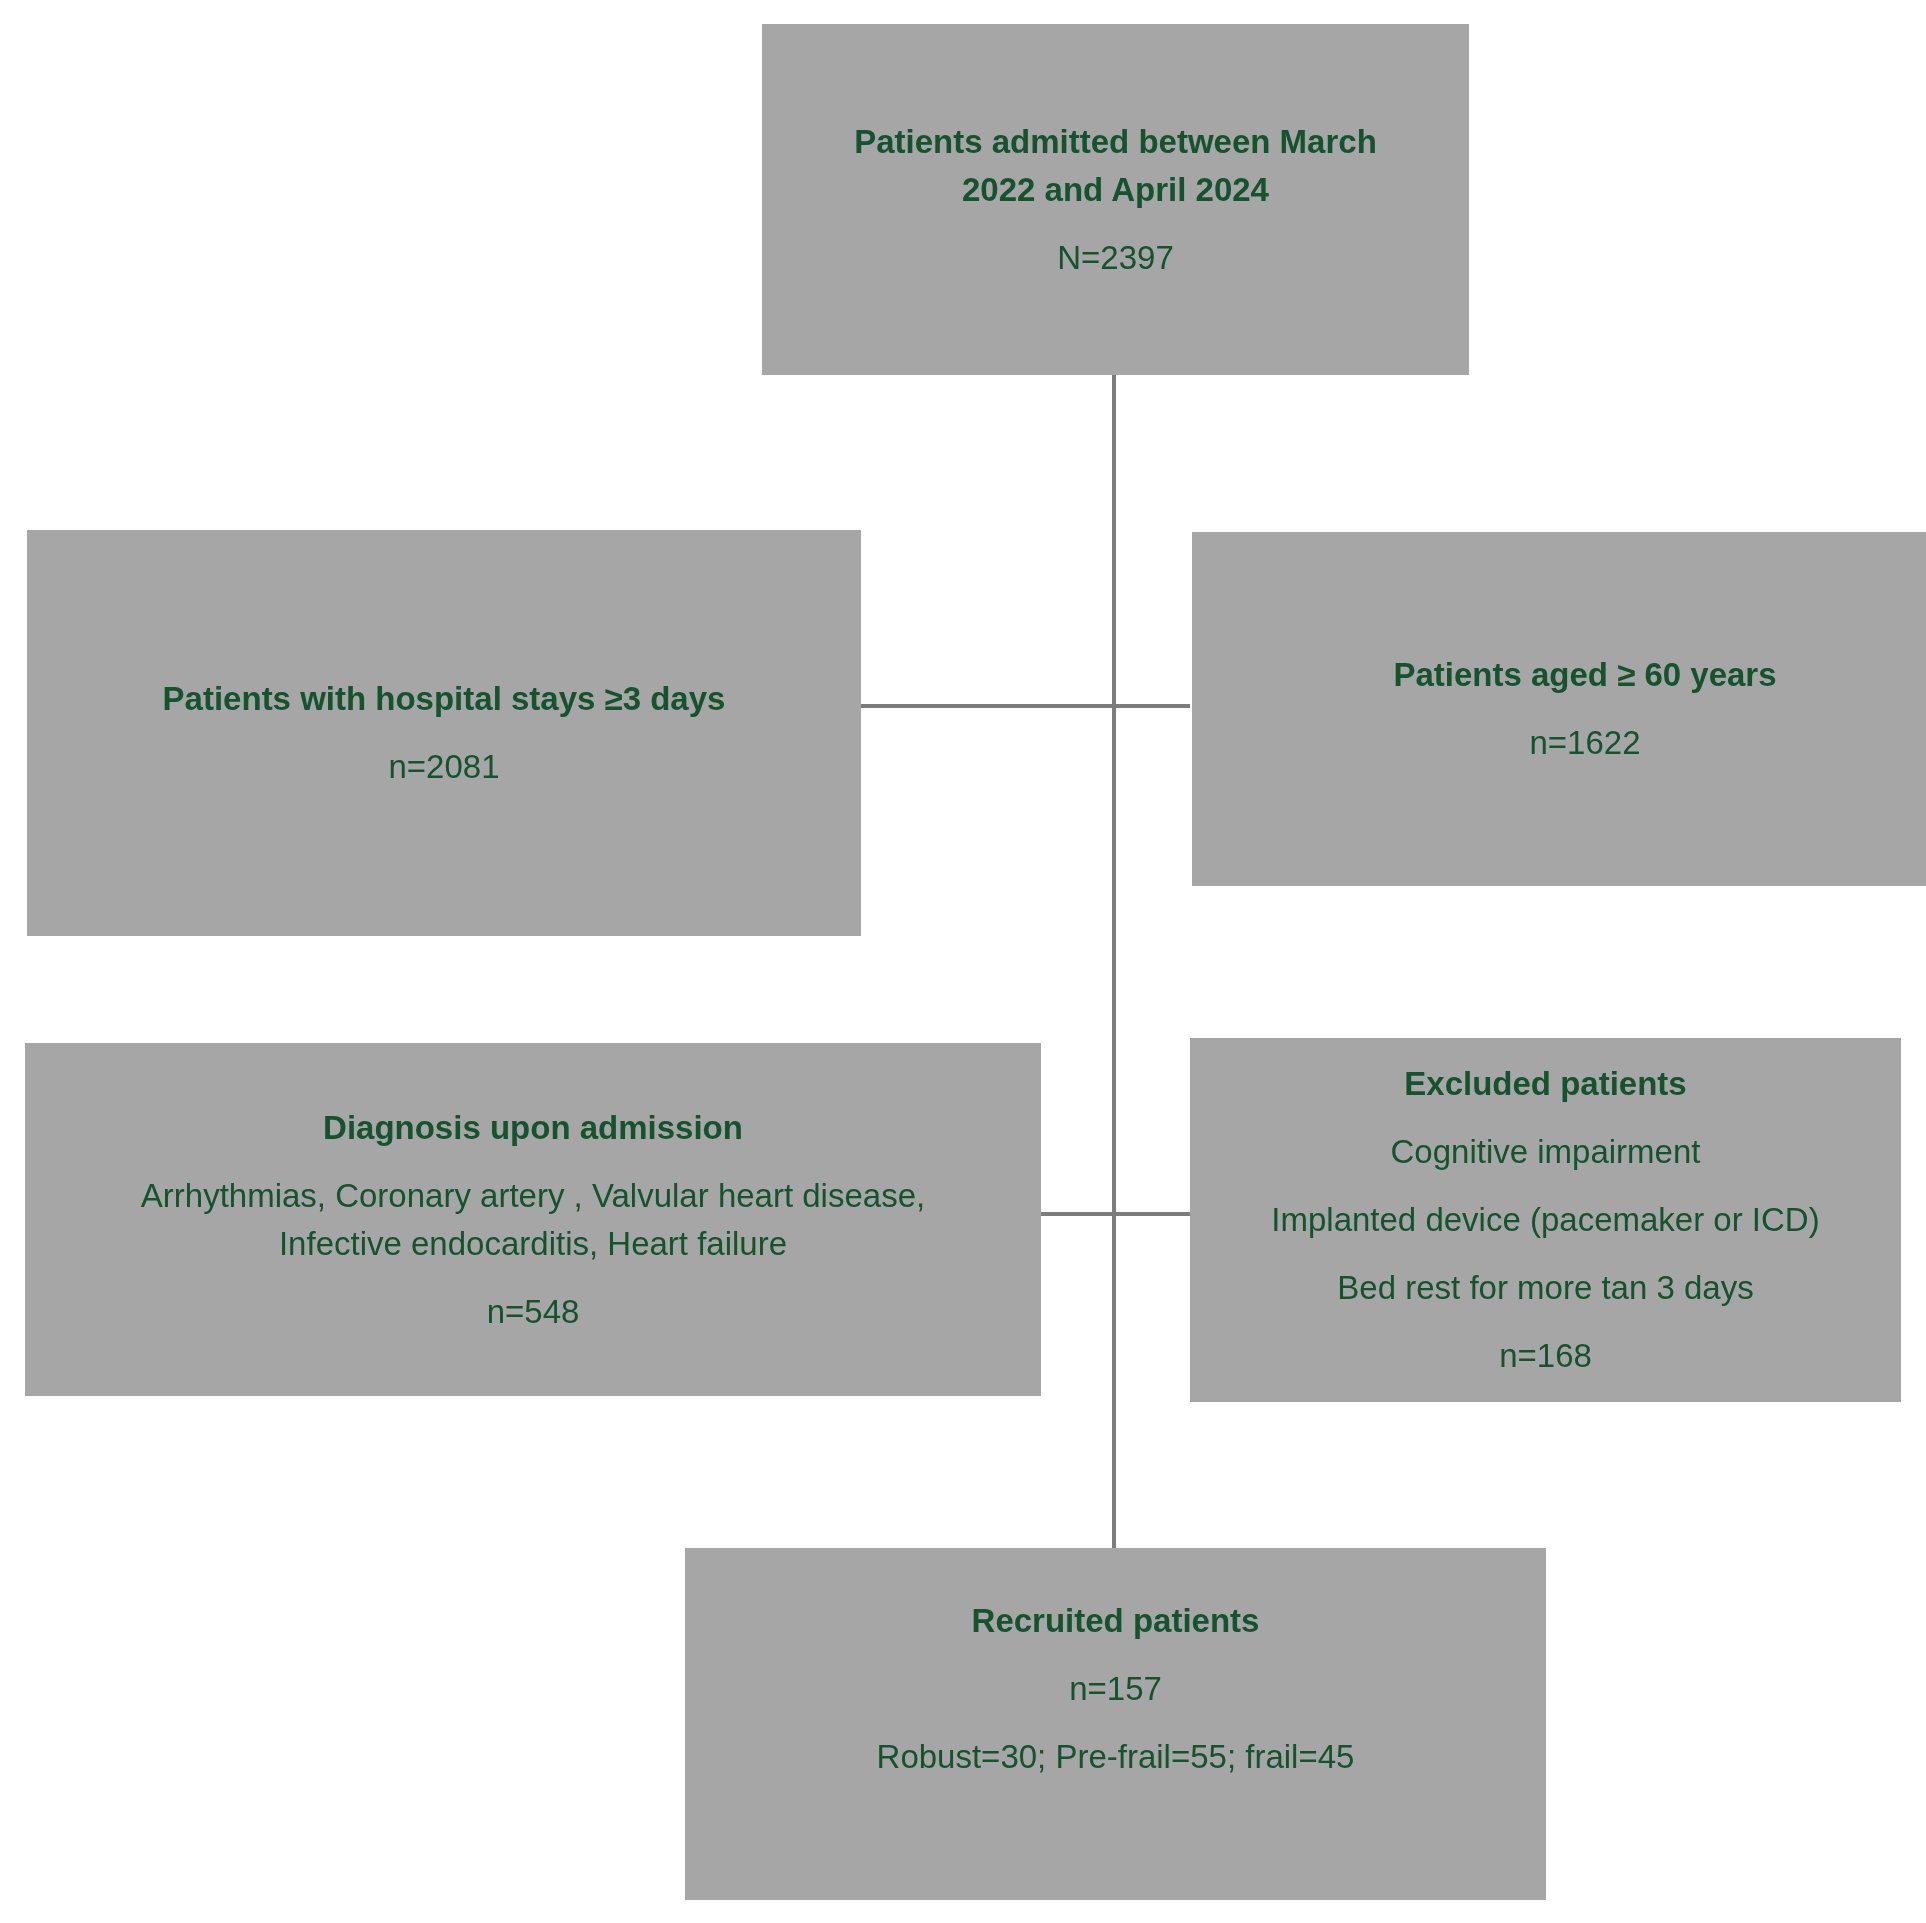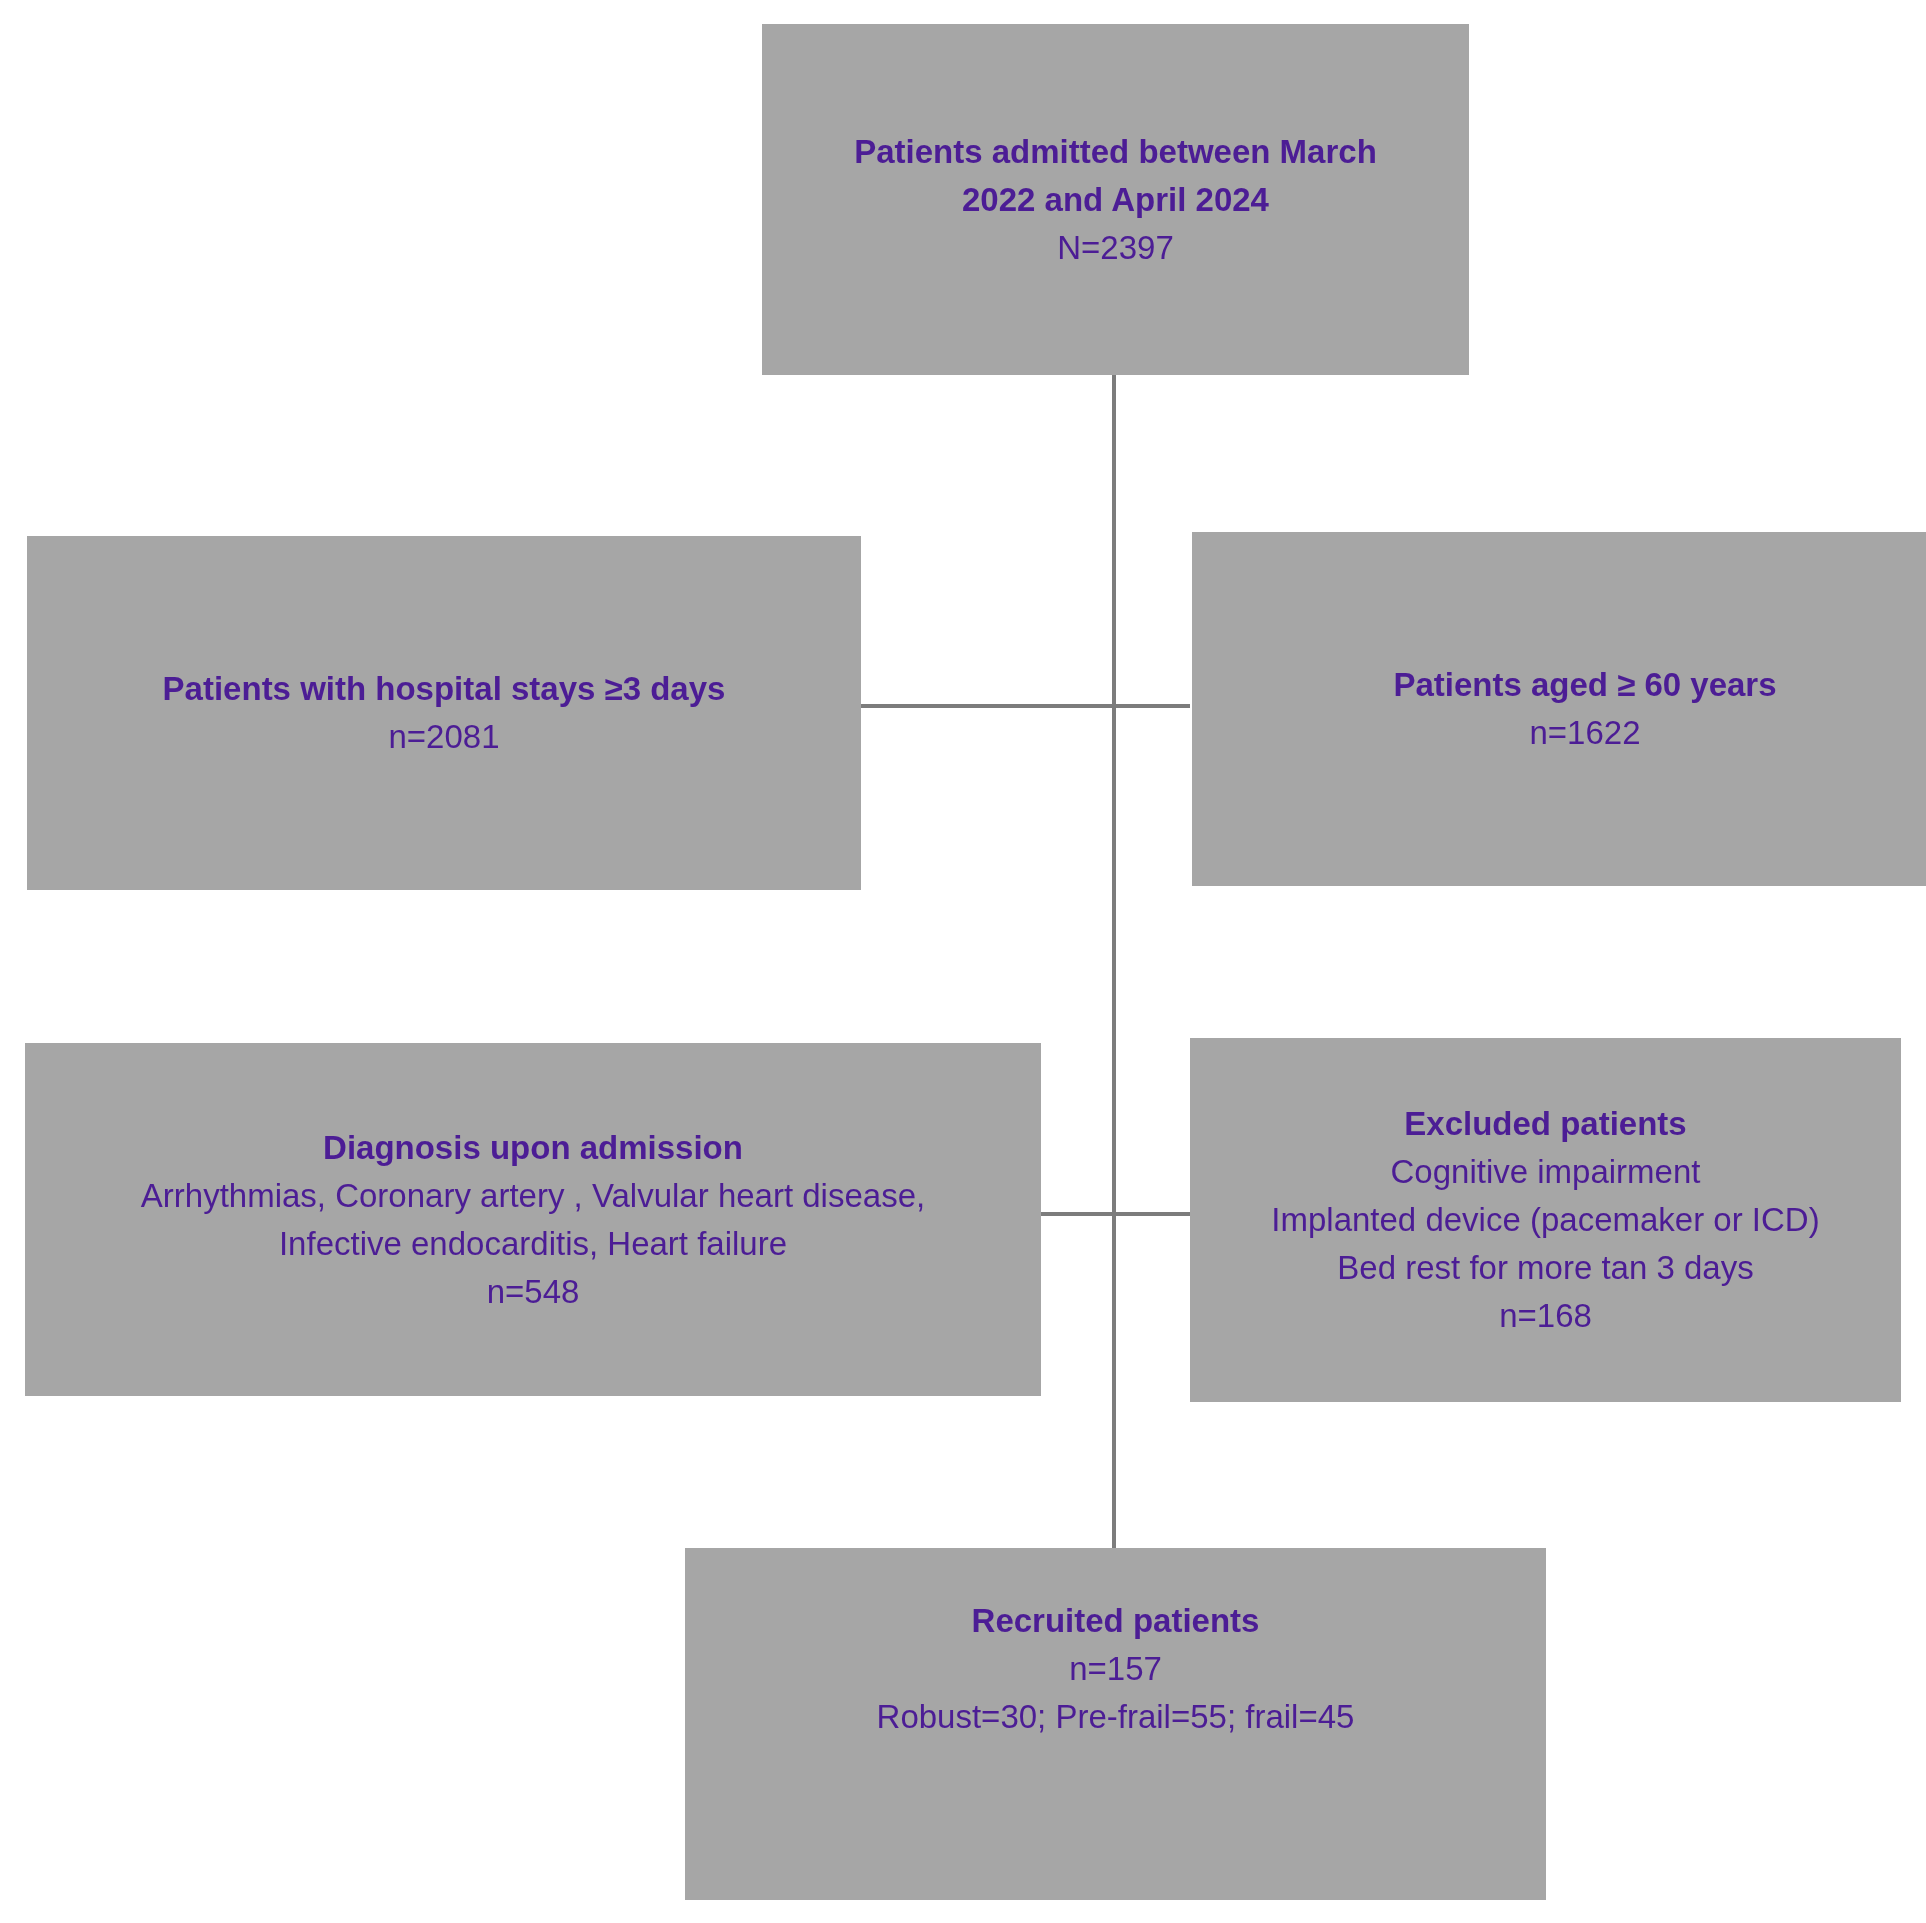--- a/index.html
+++ b/index.html
@@ -15,44 +15,45 @@
     font-family: "Liberation Sans", sans-serif;
     overflow: hidden;
   }
   .connector {
     position: absolute;
     background: #7c7c7c;
   }
   .box {
     position: absolute;
     background: #a6a6a6;
-    color: #4c1d95;
+    color: #14532d;
     display: flex;
     flex-direction: column;
     align-items: center;
     justify-content: center;
     text-align: center;
+    row-gap: 20px;
     font-size: 33px;
     line-height: 48px;
     padding: 0 8.7px;
     box-sizing: border-box;
   }
   .box .title {
     font-weight: bold;
   }
   .box .line {
     white-space: nowrap;
   }
   #box-recruited {
     justify-content: flex-start;
     padding-top: 49px;
   }
   
   #box-admitted   { left: 762px; top: 24px;   width: 707px;  height: 351px; }
-  #box-stay       { left: 27px;   top: 530px;  width: 834px; height: 354px; margin-top: 6px; }
+  #box-stay       { left: 27px;   top: 530px;  width: 834px; height: 406px; }
   #box-age        { left: 1192px; top: 532px;  width: 786px;  height: 354px; }
   #box-diagnosis  { left: 25px;   top: 1043px; width: 1016px; height: 353px; padding: 0 0; }
   #box-excluded   { left: 1190px; top: 1038px; width: 711px;  height: 364px; }
   #box-recruited  { left: 685px;  top: 1548px; width: 861px; height: 352px; }
   
   #connector-vertical    { left: 1112px; top: 375px;  width: 4.3px;   height: 1173px; }
   #connector-horizontal-1 { left: 861px; top: 704px;  width: 329px; height: 4.3px; }
   #connector-horizontal-2 { left: 1040px; top: 1212px; width: 150px; height: 4.3px; }
 </style>
 </head>

